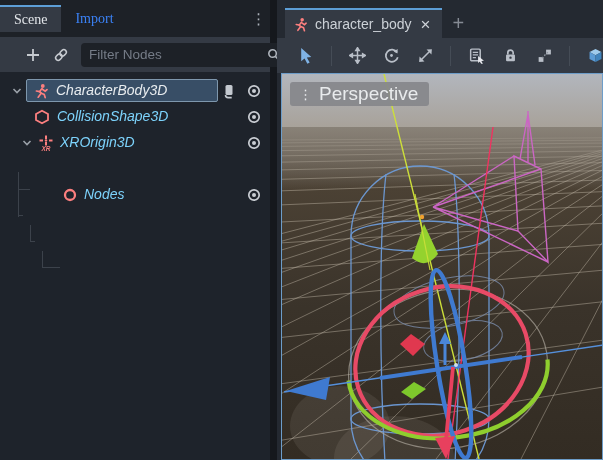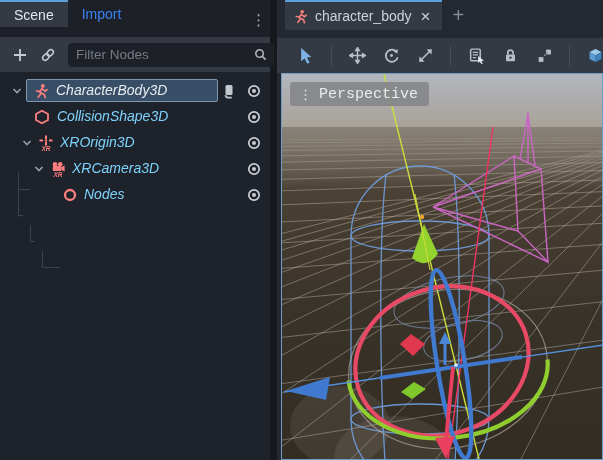--- a/index.html
+++ b/index.html
@@ -2,59 +2,59 @@
 <html><head>
 <meta charset="utf-8">
 <style>
   * { margin:0; padding:0; box-sizing:border-box; }
   html,body { width:603px; height:460px; background:#15181d; overflow:hidden;
               font-family:"Liberation Sans", sans-serif; }
   #app { position:relative; width:603px; height:460px; background:#15181d; }
 
   
   .left-panel { position:absolute; left:0; top:0; width:270px; height:460px; background:#1f242c; }
-  .ltabstrip { position:relative; height:37px; background:#1d2127; display:flex; align-items:flex-start; }
+  .ltabstrip { position:relative; height:37px; background:#1d2127; display:flex; align-items:center;font-family:Liberation Serif, serif; }
   .tab { height:27px; display:flex; align-items:center; padding:0 14px; font-size:14px; color:#3b82f6; cursor:default; }
   .tab.active { background:#343a44; border-top:2px solid #5d9ed6; color:#e3e6ea; }
   .strip-menu { position:absolute; right:4px; top:12px; color:#aab0b8; font-size:15px; line-height:1; letter-spacing:0; }
-  .ltoolbar { height:35px; background:#343a44; display:flex; align-items:center; padding:0 8px; gap:4px; }
+  .ltoolbar { height:35px; background:#343a44; display:flex; align-items:center; padding:0 21px; gap:4px; }
   .tbtn { width:24px; height:24px; display:flex; align-items:center; justify-content:center; border-radius:3px; flex:0 0 auto; }
   .filter-box { flex:1; height:24px; background:#1d2127; border-radius:4px; display:flex; align-items:center; padding:0 6px 0 8px; margin:0 4px; }
   .filter-box input { flex:1; min-width:0; background:transparent; border:none; outline:none; color:#c9ced5; font-size:13.5px; font-family:"Liberation Sans", sans-serif; }
   .filter-box input::placeholder { color:#757c87; }
   .tree { position:relative; height:388px; background:#1e232b;font-style:italic; }
   .trow { position:absolute; left:0; width:270px; height:26px; display:flex; align-items:center; }
   .chev { position:absolute; width:10px; height:10px; top:8px; }
   .nicon { position:absolute; width:16px; height:16px; top:5px; }
   .nlabel { position:absolute; top:4px; font-size:14px; color:#7dd3fc; white-space:nowrap; }
   .selbox { position:absolute; left:26px; top:1px; width:192px; height:23px; background:#384e66; border:1px solid #7e97ad; border-radius:2px; }
   .rowbtn { position:absolute; width:16px; height:16px; top:5px; }
   .gline { position:absolute; background:#3c424b; }
 
   
   .right-panel { position:absolute; left:277px; top:0; width:326px; height:460px; background:#242931; }
-  .rtabstrip { position:relative; height:38px; background:#242931; display:flex; align-items:flex-start; padding-left:8px; }
+  .rtabstrip { position:relative; height:38px; background:#242931; display:flex; align-items:flex-end; padding-left:8px; }
   .rtab { height:30px; display:flex; align-items:center; gap:7px; padding:0 10px 0 8px; background:#343a44; border-top:2px solid #5d9ed6; }
   .rtab-label { font-size:14px; color:#ccd1d7; }
   .rtab-close { font-size:17px; color:#cfd3d9; line-height:1; padding:0 2px; }
   .newtab { height:30px; display:flex; align-items:center; padding:0 10px; color:#858b94; font-size:20px; }
   .rtoolbar { height:35px; background:#343a44; display:flex; align-items:center; padding-left:16px; gap:8px; }
   .toolbtn { width:26px; height:26px; display:flex; align-items:center; justify-content:center; border-radius:3px; flex:0 0 auto; }
   .tsep { width:1px; height:20px; background:#454c56; margin:0 4px; flex:0 0 auto; }
 
   
   .viewport { position:absolute; left:4px; top:73px; width:322px; height:387px; border:1px solid #6d9dc9; overflow:hidden; background:#3a3329; }
   .sky { position:absolute; left:0; top:0; width:320px; height:53px; background:linear-gradient(#b2b6bd,#a8a29a); }
   .ground { position:absolute; left:0; top:53px; width:320px; height:332px;
             background:linear-gradient(#6f665b 0px,#4b4134 62px,#3a332a 180px,#332c23 332px); }
   .gridsvg, .scenesvg { position:absolute; left:0; top:0; width:320px; height:385px; }
   .pill { position:absolute; left:8px; top:8px; height:24px; display:flex; align-items:center; gap:7px;
           padding:0 11px 0 9px; background:rgba(133,135,139,0.92); border-radius:3px; }
   .pill-dots { color:#eceef0; font-size:13px; line-height:1; }
-  .pill-label { color:#e9ebed; font-size:15px;font-family:Liberation Mono, monospace; }
+  .pill-label { color:#e9ebed; font-size:19px; }
 </style>
 </head>
 <body>
 
 <div id="app">
 
   <div class="left-panel">
 
     <div class="ltabstrip">
       <div class="tab active">
@@ -154,37 +154,20 @@
           <circle cx="8" cy="5.5" r="1.2" fill="#fc7f7f"></circle>
           <text x="8" y="16" font-size="6.5" font-weight="bold" fill="#fc7f7f" text-anchor="middle" font-family="Liberation Sans, sans-serif">XR</text>
         </svg>
         <span class="nlabel" style="left:60px;">XROrigin3D</span>
         <svg class="rowbtn" style="left:246px;" viewBox="0 0 16 16">
           <circle cx="8" cy="8" r="5.2" stroke="#c9cdd3" stroke-width="1.7" fill="none"></circle>
           <circle cx="8" cy="8" r="2" fill="#c9cdd3"></circle>
         </svg>
       </div>
 
-      <div class="trow" style="top:84px;">
-        <svg class="chev" style="left:34px;" viewBox="0 0 10 10">
-          <path d="M1.5 3 L5 6.5 L8.5 3" stroke="#9aa0a8" stroke-width="1.6" fill="none"></path>
-        </svg>
-        <svg class="nicon" style="left:50px;" viewBox="0 0 16 16">
-          <circle cx="5" cy="3.2" r="2.3" fill="#fc7f7f"></circle>
-          <circle cx="10.2" cy="3.2" r="2.3" fill="#fc7f7f"></circle>
-          <rect x="2.8" y="5" width="8.6" height="5" rx="1" fill="#fc7f7f"></rect>
-          <path d="M11.4 6 L14.6 4.6 V10.4 L11.4 9 Z" fill="#fc7f7f"></path>
-          <text x="8" y="16" font-size="6.5" font-weight="bold" fill="#fc7f7f" text-anchor="middle" font-family="Liberation Sans, sans-serif">XR</text>
-        </svg>
-        <span class="nlabel" style="left:72px;">XRCamera3D</span>
-        <svg class="rowbtn" style="left:246px;" viewBox="0 0 16 16">
-          <circle cx="8" cy="8" r="5.2" stroke="#c9cdd3" stroke-width="1.7" fill="none"></circle>
-          <circle cx="8" cy="8" r="2" fill="#c9cdd3"></circle>
-        </svg>
-      </div>
 
       <div class="trow" style="top:110px;">
         <svg class="nicon" style="left:62px;" viewBox="0 0 16 16">
           <circle cx="8" cy="8" r="5" stroke="#fc7f7f" stroke-width="2.3" fill="none"></circle>
         </svg>
         <span class="nlabel" style="left:84px;">Nodes</span>
         <svg class="rowbtn" style="left:246px;" viewBox="0 0 16 16">
           <circle cx="8" cy="8" r="5.2" stroke="#c9cdd3" stroke-width="1.7" fill="none"></circle>
           <circle cx="8" cy="8" r="2" fill="#c9cdd3"></circle>
         </svg>

